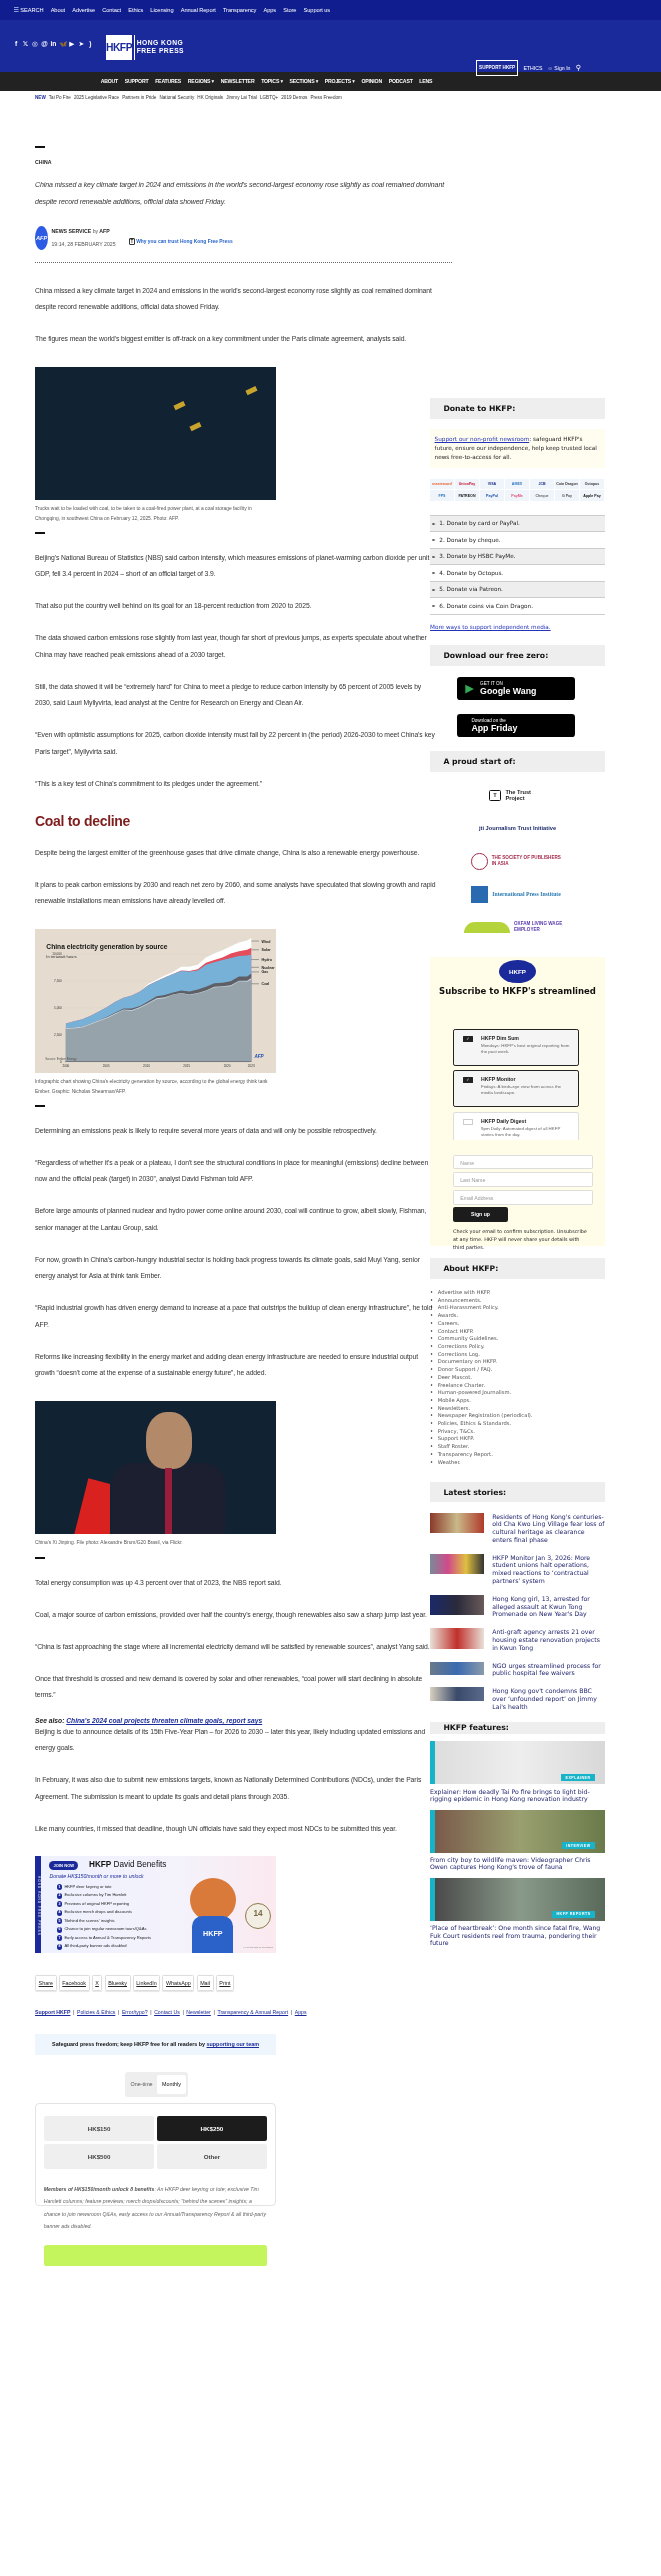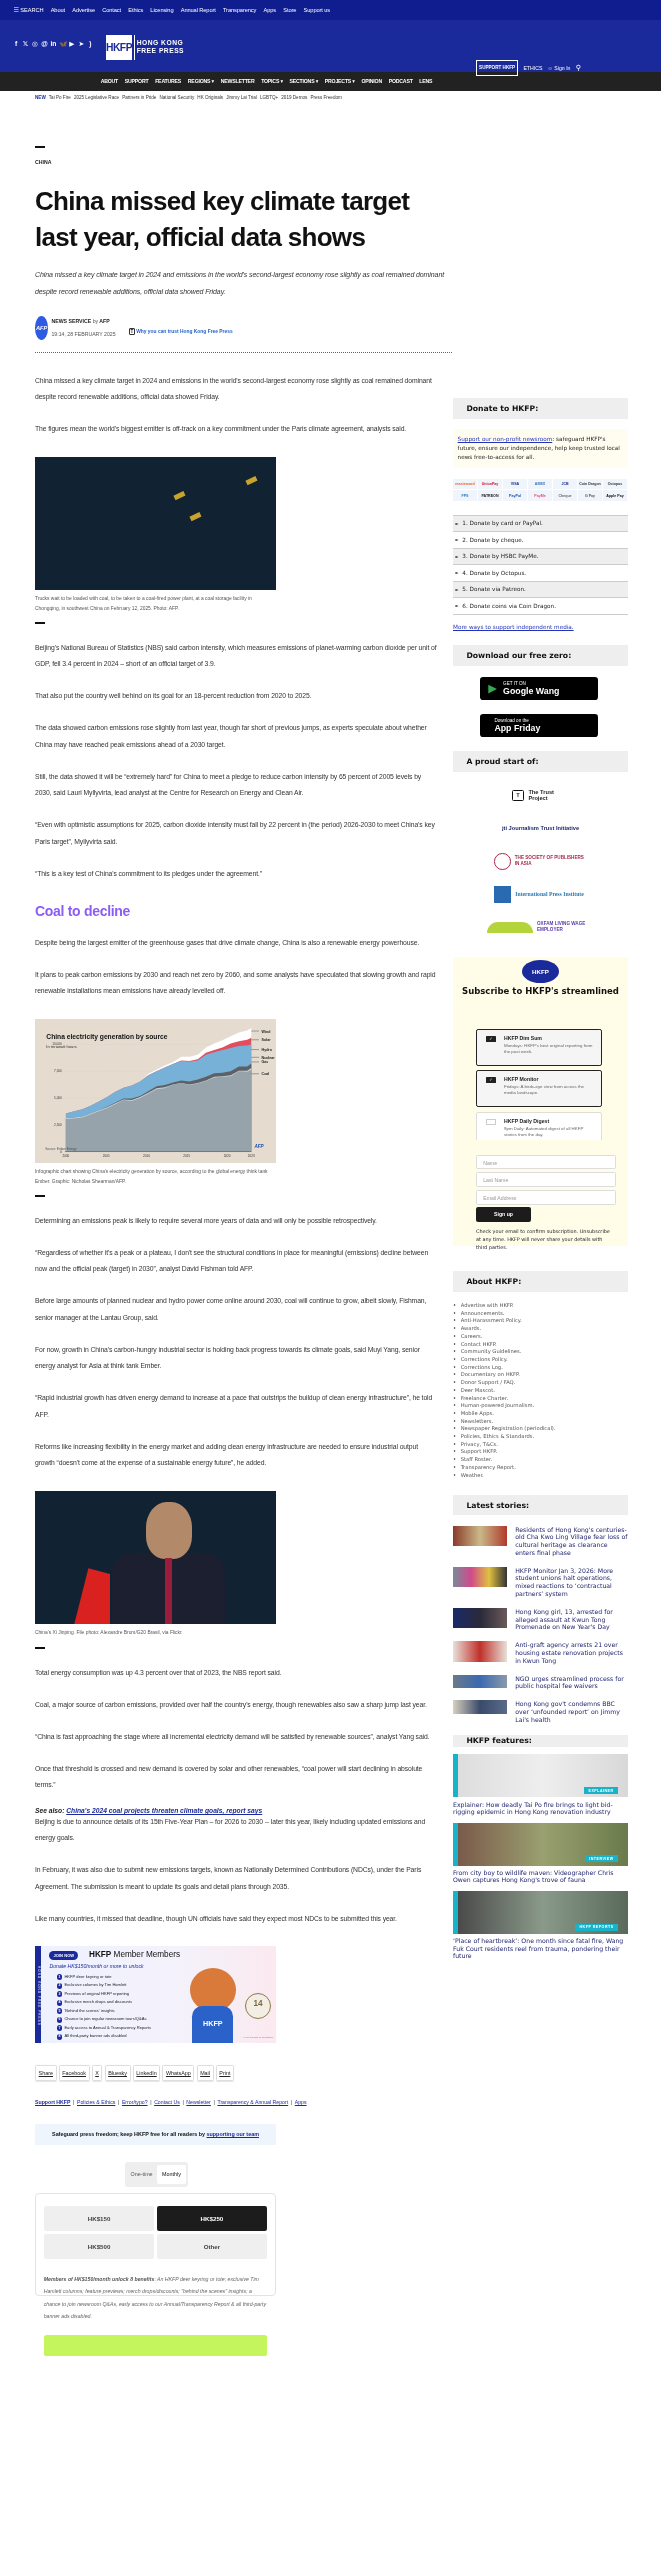--- a/index.html
+++ b/index.html
@@ -51,21 +51,21 @@
   .trust .t-link { color: #2563c9; font-size: 4.9px; font-weight: bold; }
   .dotted { border-top: 0.5px dotted #666; margin-top: 12.4px; width: 417px; }
 
   .body p { font-size: 6.8px; line-height: 16.5px; color: #333; width: 402px; letter-spacing: -0.1px; }
   .body p + p, .body .fig + p, .body h2 + p { margin-top: 15.5px; }
   .first-p { margin-top: 19.6px; }
   .fig { margin-top: 19.6px; }
   .fig .img { width: 241px; background: #123; }
   .caption { font-size: 4.9px; color: #555; line-height: 9.3px; margin-top: 4.1px; width: 242px; }
   .fig-dash { width: 10.3px; height: 2.1px; background: #111; margin-top: 9.3px; }
-  h2.sub { font-size: 14px; font-weight: bold; margin-top: 20.6px; color: #8b5cf6; letter-spacing: -0.3px; }
+  h2.sub { font-size: 14px; font-weight: bold; margin-top: 20.6px; color: #7f1d1d; letter-spacing: -0.3px; }
 
   .coal-img { height: 133px; background: linear-gradient(135deg, #1c3452 0%, #23496d 25%, #0e2238 45%, #2b5576 60%, #102840 80%, #1e3a58 100%); position: relative; overflow: hidden; }
   .coal-img .truck { position: absolute; background: #c8a42c; width: 11.3px; height: 5.2px; transform: rotate(-25deg); }
 
   .chart-box { width: 241px; height: 144px; background: #e5dccf; position: relative; padding: 0; }
   .chart-box .ctitle { position: absolute; left: 11.3px; top: 13.4px; font-size: 6.7px; font-weight: bold; color: #111; }
   .chart-box .csub { position: absolute; left: 11.3px; top: 25px; font-size: 4.1px; color: #333; }
   .chart-box svg { position: absolute; left: 0; top: 0; }
   .chart-box .source { position: absolute; left: 10.3px; top: 128px; font-size: 3.1px; color: #555; }
   .chart-box .afp-tag { position: absolute; right: 12.4px; top: 125px; font-size: 4.6px; font-weight: bold; font-style: italic; color: #1c4fb0; }
@@ -108,21 +108,21 @@
   .freq-toggle .active { background: #fff; color: #111; border-radius: 2.1px; }
   .donate-card { width: 241px; border: 0.5px solid #e3e3e3; border-radius: 4.1px; margin-top: 6.2px; padding: 12.4px 7.7px 20.6px 7.7px; height: 103px; }
   .amounts { display: grid; grid-template-columns: 1fr 1fr; gap: 2.1px; }
   .amounts span { background: #efefef; height: 25px; line-height: 25px; text-align: center; font-size: 6.2px; font-weight: bold; color: #444; border-radius: 2.1px; }
   .amounts .sel { background: #1c1c1c; color: #fff; }
   .donate-note { font-style: italic; font-size: 5.2px; color: #666; line-height: 12.4px; margin-top: 14.4px; }
   .donate-note b { color: #555; }
   .green-btn { height: 20.6px; background: #c4f55d; margin-top: 12.4px; border-radius: 2.6px; }
 
   
-  .sidebar { position: absolute; left: 453px; top: 398px; width: 175px; }
+  .sidebar { position: absolute; left: 430px; top: 398px; width: 175px; }
   .side-head { background: #eee; height: 20.6px; display: flex; align-items: center; padding-left: 13.4px; font-size: 7.7px; font-weight: bold; color: #111; font-family: "DejaVu Sans", sans-serif; }
   .donate-blurb { background: #fffdf0; margin-top: 10.3px; padding: 6.2px 4.6px; font-size: 5.7px; line-height: 9px; font-family: "DejaVu Sans", sans-serif; color: #222; width: 175px; }
   .donate-blurb a { color: #2433b8; text-decoration: underline; }
   .pay-grid { display: grid; grid-template-columns: repeat(7, 24px); gap: 1px; margin-top: 10.3px; }
   .pay-grid span { height: 10.8px; background: #f0f5fb; font-size: 3.6px; font-weight: bold; display: flex; align-items: center; justify-content: center; color: #1a2a8a; }
   .don-list { margin-top: 13.4px; border-top: 0.5px solid #ccc; }
   .don-list div { height: 16.5px; border-bottom: 0.5px solid #ccc; display: flex; align-items: center; padding-left: 2.6px; font-size: 5.7px; font-family: "DejaVu Sans", sans-serif; color: #222; gap: 3.6px; }
   .don-list div:nth-child(odd) { background: #eee; }
   .don-list .tri { font-size: 4.1px; }
   .more-ways { font-size: 5.7px; color: #2433b8; text-decoration: underline; margin-top: 9.3px; display: block; font-family: "DejaVu Sans", sans-serif; }
@@ -226,21 +226,20 @@
   <span>HK Originals</span>
   <span>Jimmy Lai Trial</span>
   <span>LGBTQ+</span>
   <span>2019 Demos</span>
   <span>Press Freedom</span>
 </div>
 
 <div class="article">
   <div class="dash"></div>
   <div class="cat">CHINA</div>
-  <h1 class="title">China missed key climate target last year, official data shows</h1>
   <div class="dek">China missed a key climate target in 2024 and emissions in the world's second-largest economy rose slightly as coal remained dominant despite record renewable additions, official data showed Friday.</div>
 
   <div class="byline">
     <div class="afp-avatar">AFP</div>
     <div class="by-meta">
       <div class="author"><span>NEWS SERVICE</span> <span class="by">by</span> <span>AFP</span></div>
       <div class="date">19:14, 28 FEBRUARY 2025</div>
     </div>
     <div class="trust">
       <span class="t-ico">T</span>
@@ -365,21 +364,21 @@
     </div>
 
     <p>Beijing is due to announce details of its 15th Five-Year Plan – for 2026 to 2030 -- later this year, likely including updated emissions and energy goals.</p>
     <p>In February, it was also due to submit new emissions targets, known as Nationally Determined Contributions (NDCs), under the Paris Agreement. The submission is meant to update its goals and detail plans through 2035.</p>
     <p>Like many countries, it missed that deadline, though UN officials have said they expect most NDCs to be submitted this year.</p>
   </div>
 
   <div class="member-banner">
     <div class="strip">HONG KONG FREE PRESS</div>
     <div class="join">JOIN NOW</div>
-    <div class="mtitle"><b>HKFP</b> <span>Member Members</span></div>
+    <div class="mtitle"><b>HKFP</b> <span>David Benefits</span></div>
     <div class="msub">Donate HK$150/month or more to unlock</div>
     <ol>
       <li>
           <span class="num">1</span>
           <span>HKFP deer keyring or tote</span>
         </li>
       <li>
           <span class="num">2</span>
           <span>Exclusive columns by Tim Hamlett</span>
         </li>
@@ -572,21 +571,21 @@
     </div>
   </div>
   <div style="position:relative;height:106px;background:#fffde8;width:175px;">
     <div class="nl-field" style="top:14.4px;">Name</div>
     <div class="nl-field" style="top:32px;">Last Name</div>
     <div class="nl-field" style="top:50px;">Email Address</div>
     <div class="nl-submit" style="top:67px;">Sign up</div>
     <div class="nl-note" style="top:88px;">Check your email to confirm subscription. Unsubscribe at any time. HKFP will never share your details with third parties.</div>
   </div>
 
-  <div class="side-head" style="margin-top:25px;">About HKFP:</div>
+  <div class="side-head" style="margin-top:12px;">About HKFP:</div>
   <ul class="about-list">
     <li>Advertise with HKFP.</li>
     <li>Announcements.</li>
     <li>Anti-Harassment Policy.</li>
     <li>Awards.</li>
     <li>Careers.</li>
     <li>Contact HKFP.</li>
     <li>Community Guidelines.</li>
     <li>Corrections Policy.</li>
     <li>Corrections Log.</li>

